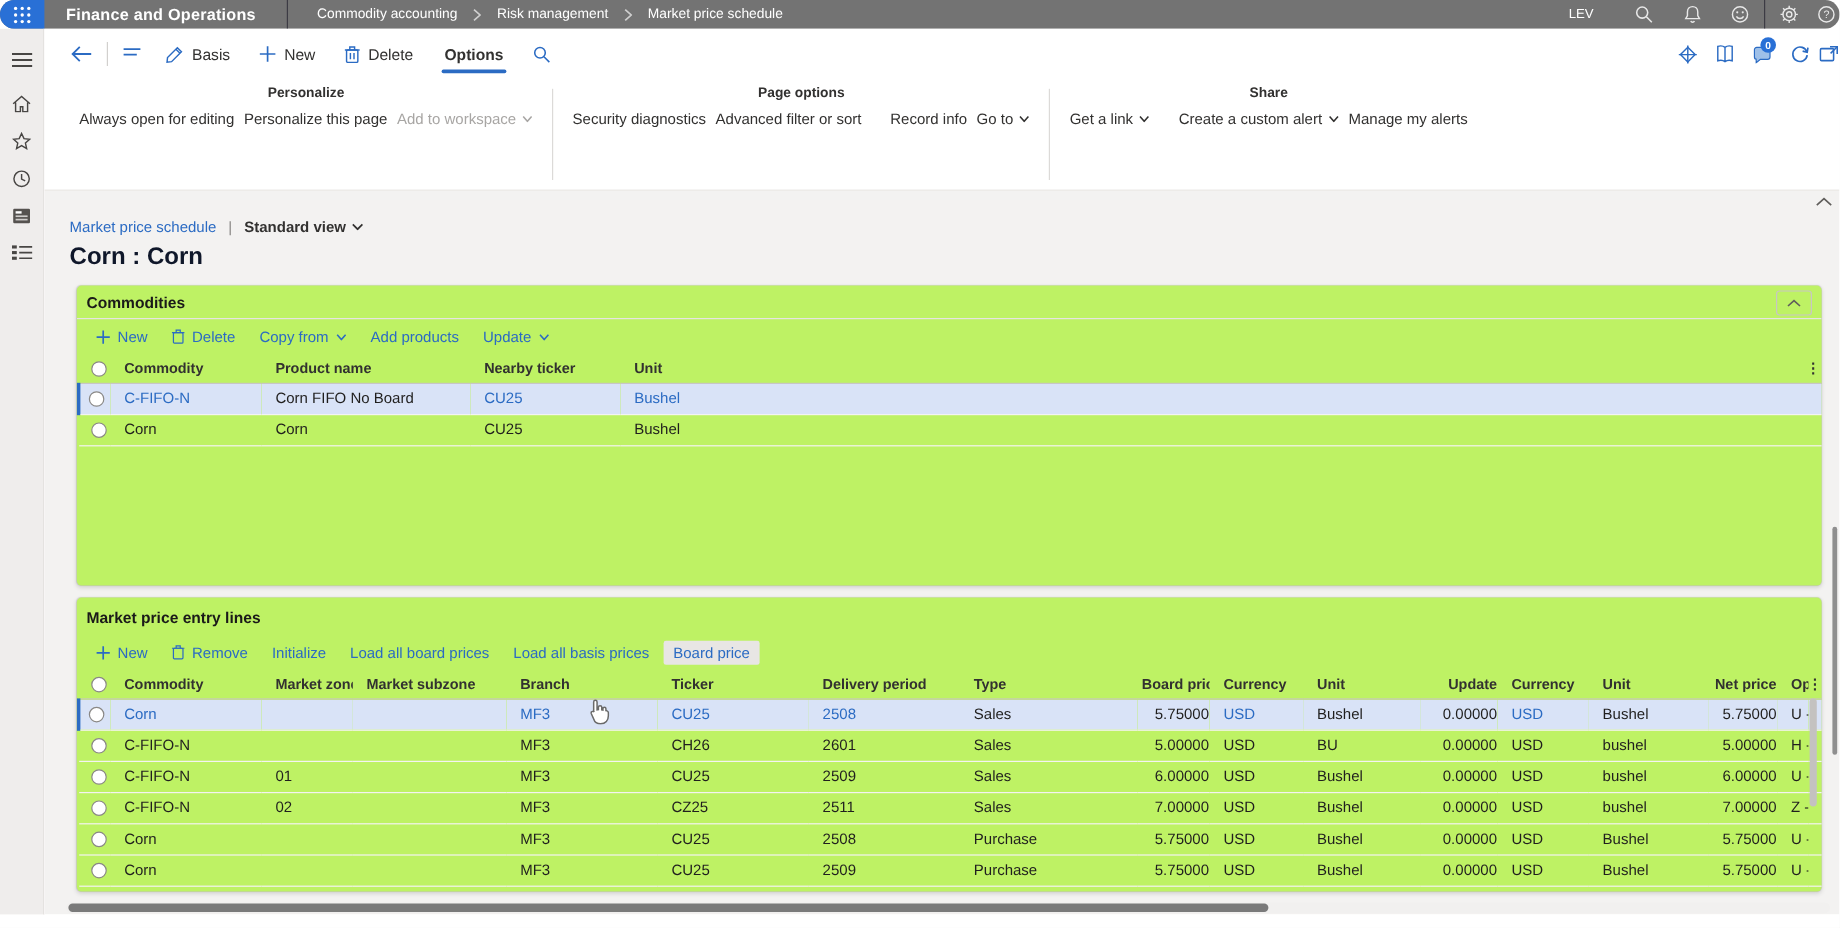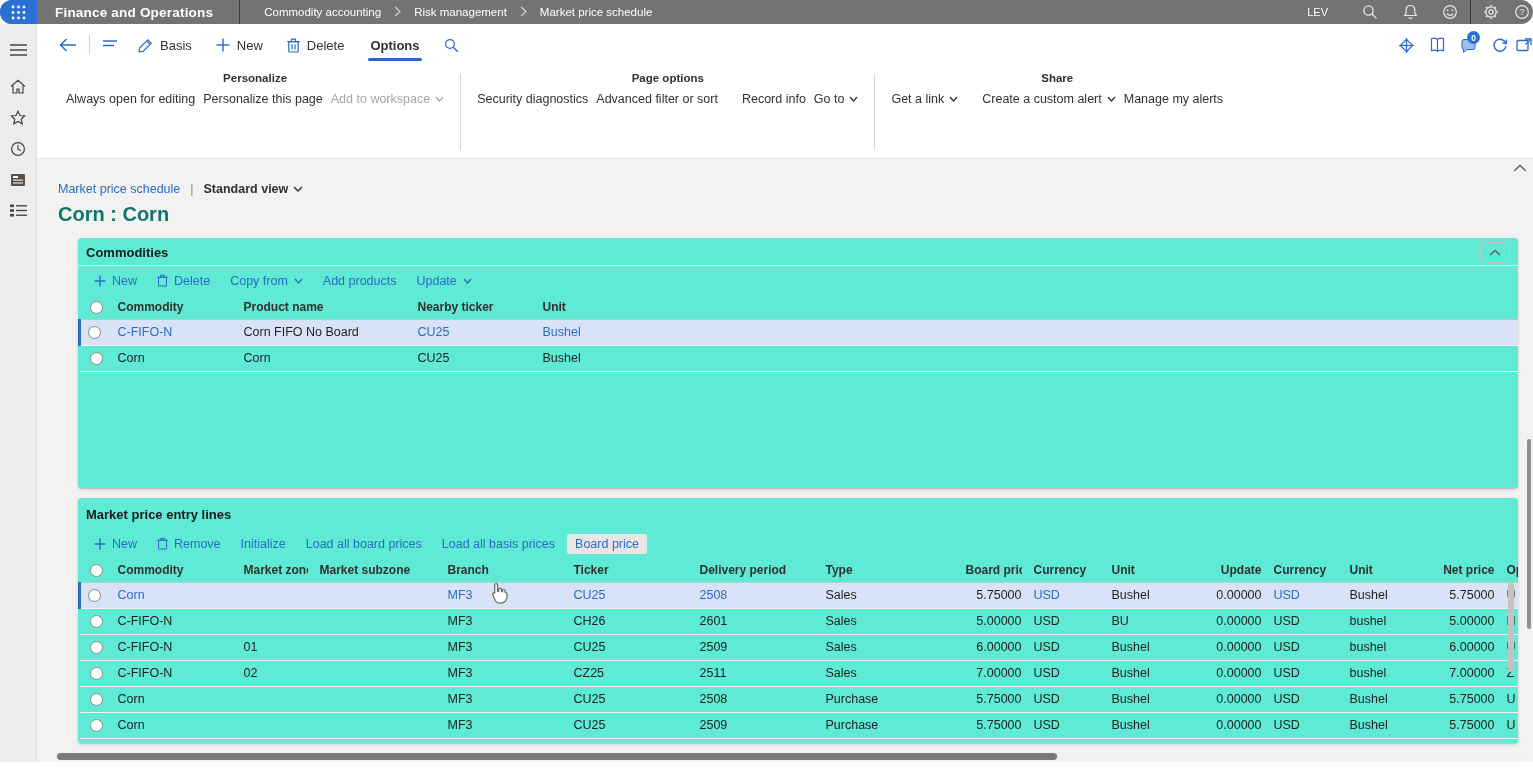--- a/index.html
+++ b/index.html
@@ -5,21 +5,21 @@
   * { margin:0; padding:0; box-sizing:border-box; }
   html,body { width:1533px; height:773px; overflow:hidden; background:#fff;
     font-family:"Liberation Sans", sans-serif; color:#201f1e; }
   svg { display:block; }
 
   
   .topbar { height:24px; background:#737373; display:flex; align-items:center; color:#fff; overflow:hidden;border-radius:12px; }
   .waffle { width:37px; height:35px; background:#2970d6; display:flex; align-items:center; justify-content:center; flex:0 0 auto; cursor:pointer; }
   .app-title { font-size:13.5px; font-weight:700; padding:0 26px 0 18px; letter-spacing:.2px; }
   .tb-div { width:1px; height:35px; background:#3c3b44; }
-  .crumbs { display:flex; align-items:flex-start; gap:13px; padding-left:24px; font-size:11.5px; }
+  .crumbs { display:flex; align-items:center; gap:13px; padding-left:24px; font-size:11.5px; }
   .crumb { cursor:pointer; white-space:nowrap; }
   .tb-right { margin-left:auto; display:flex; align-items:center; gap:0; height:100%; }
   .tb-user { font-size:11px; padding:0 22px; cursor:pointer; }
   .tb-icon { width:40px; height:35px; display:flex; align-items:center; justify-content:center; cursor:pointer; color:#e8e8e8; }
   .tb-help { width:22px; overflow:hidden; }
 
   
   .app-body { display:flex; height:738px; }
   .sidebar { width:37px; background:#efedec; border-right:1px solid #e1dfdd; display:flex; flex-direction:column; align-items:center; padding-top:10px; gap:0; flex:0 0 auto; }
   .sb-icon { width:37px; height:31px; display:flex; align-items:center; justify-content:center; color:#484644; cursor:pointer; }
@@ -47,27 +47,27 @@
   .opt-item.disabled { color:#a8a6a4; }
   .opt-sep { width:1px; align-self:stretch; background:#dcdad8; margin:2px 16px 8px 16px; }
   .ribbon-collapse { position:absolute; right:6px; bottom:-14px; color:#605e5c; cursor:pointer; z-index:5; }
 
   
   .content { flex:1; background:#f3f2f1; padding:0 15px 0 21px; overflow:hidden; position:relative; }
   .rec-row { margin-top:23px; display:flex; align-items:center; gap:10px; font-size:12.5px; }
   .rec-link { color:#2b6bc3; cursor:pointer; }
   .rec-pipe { color:#8a8886; }
   .view-switch { color:#323130; font-weight:600; display:flex; align-items:center; gap:5px; cursor:pointer; }
-  .page-title { font-size:20px; font-weight:700; color:#0f766e; margin-top:7px; }
+  .page-title { font-size:20px; font-weight:700; color:#0f172a; margin-top:7px; }
   .page-tabs { display:flex; gap:26px; margin-top:14px; }
   .ptab { font-size:13px; padding-bottom:6px; cursor:pointer; color:#605e5c; }
   .ptab.active { color:#323130; font-weight:600; border-bottom:3px solid #2b6bc3; }
 
   
-  .card { background:#5eead4; border-radius:4px; margin-left:20px; box-shadow:0 .3px .9px rgba(0,0,0,.12), 0 1.6px 3.6px rgba(0,0,0,.12); position:relative; overflow:hidden; }
+  .card { background:#bef264; border-radius:4px; margin-left:6px; box-shadow:0 .3px .9px rgba(0,0,0,.12), 0 1.6px 3.6px rgba(0,0,0,.12); position:relative; overflow:hidden; }
   .card-commodities { margin-top:12px; height:250px; }
   .card-entry { margin-top:10px; height:245px; }
   .sec-head { height:28px; display:flex; align-items:center; padding:2px 8px 0 8px; border-bottom:1px solid #e6e4e2; }
   .sec-title { font-size:13px; font-weight:700; color:#1b1a19; }
   .sec-collapse { margin-left:auto; width:30px; height:21px; border:1px solid #c8c6c4; border-radius:3px; display:flex; align-items:center; justify-content:center; color:#605e5c; cursor:pointer; }
   .sec-toolbar { height:29px; display:flex; align-items:center; gap:4px; padding-left:8px; }
   .tb-link { display:flex; align-items:center; gap:6px; color:#2b6bc3; font-size:12.5px; cursor:pointer; padding:3px 8px; border-radius:2px; white-space:nowrap; }
   .tb-link.hovered { background:#e8e6e4; }
 
   table.grid { border-collapse:collapse; table-layout:fixed; width:1456px; font-size:12.5px; }

